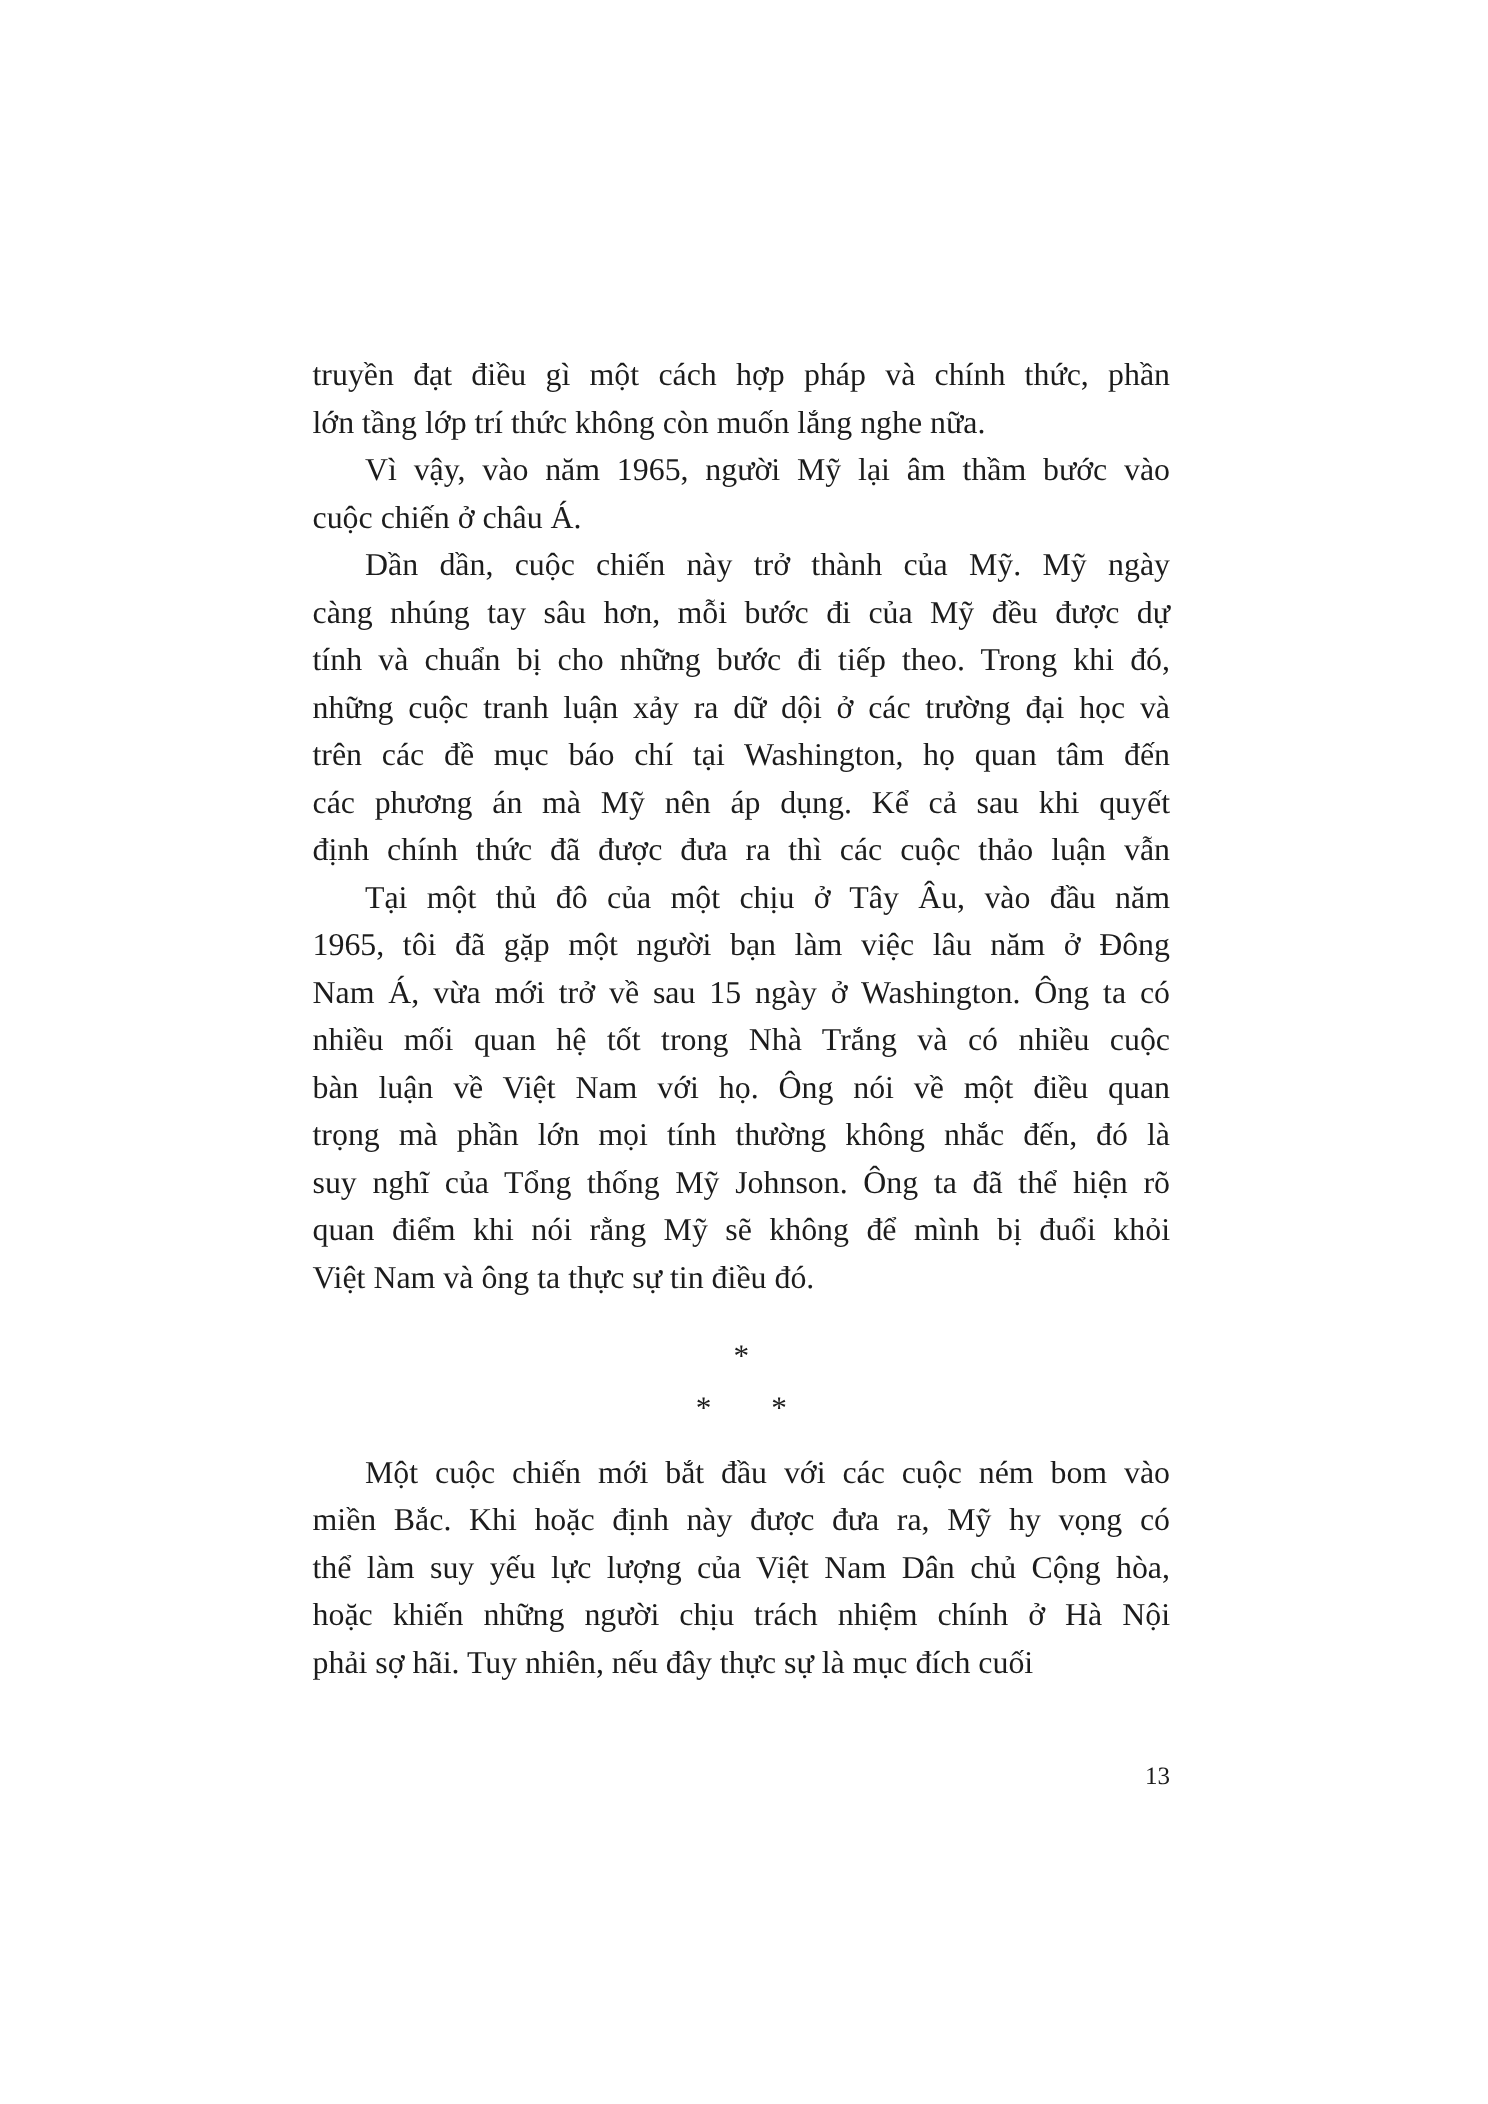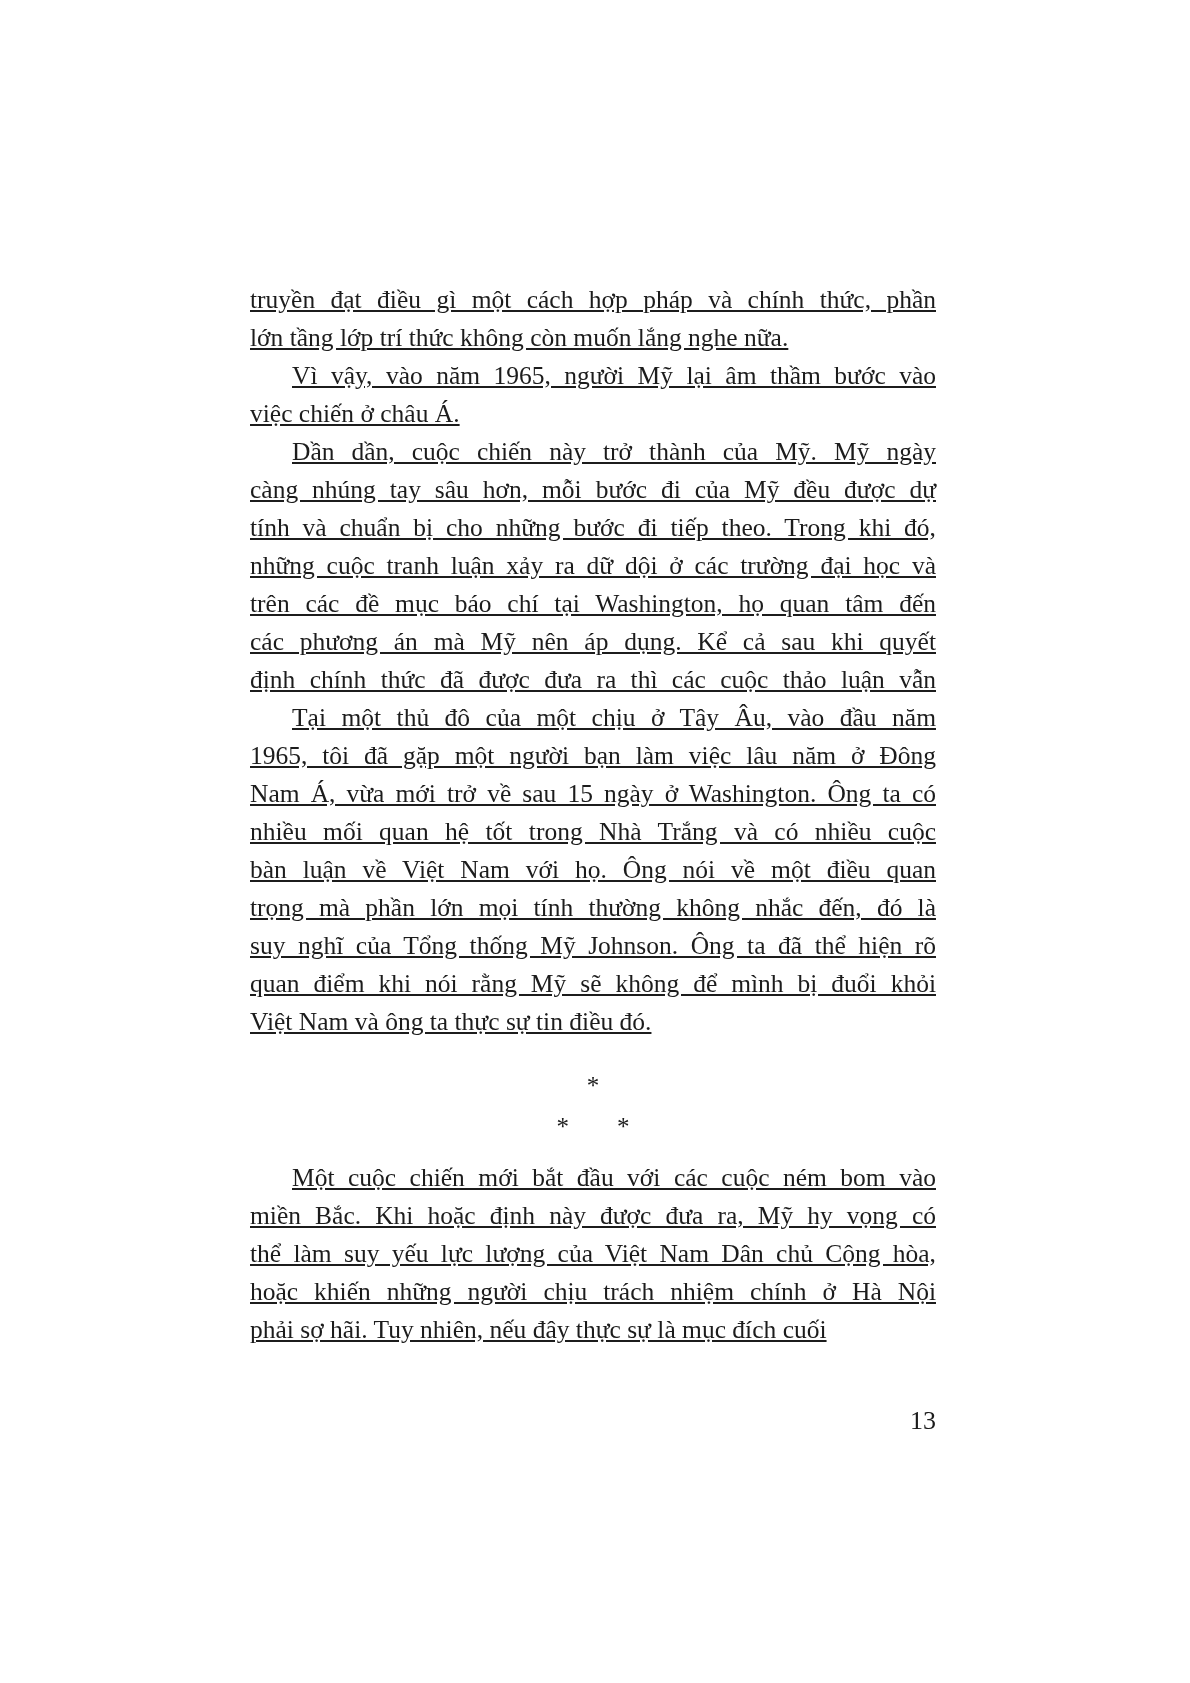--- a/index.html
+++ b/index.html
@@ -31,21 +31,20 @@
     padding: 0;
   }
   .line {
     font-size: 25.5px;
     line-height: 38px;
     height: 38px;
     text-align: justify;
     text-align-last: justify;
     white-space: normal;
     overflow: visible;
-    text-decoration: underline;
   }
   .line.last {
     text-align-last: left;
   }
   .line.indent {
     padding-left: 42px;
   }
   .star-divider {
     padding: 24px 0 12px 0;
   }
@@ -63,39 +62,39 @@
     font-size: 25px;
     line-height: 41px;
     height: 41px;
   }
   .page-number {
     position: absolute;
     left: 250px;
     top: 1402px;
     width: 686px;
     text-align: right;
-    font-size: 26px;
+    font-size: 20px;
     line-height: 38px;
   }
 </style>
 </head>
 <body>
 
 <div class="page">
 
   <div class="text-block">
 
     <div id="para-group-1">
         <div class="paragraph">
           <div class="line">truyền đạt điều gì một cách hợp pháp và chính thức, phần</div>
           <div class="line last">lớn tầng lớp trí thức không còn muốn lắng nghe nữa.</div>
         </div>
         <div class="paragraph">
           <div class="line indent">Vì vậy, vào năm 1965, người Mỹ lại âm thầm bước vào</div>
-          <div class="line last">việc chiến ở châu Á.</div>
+          <div class="line last">cuộc chiến ở châu Á.</div>
         </div>
         <div class="paragraph">
           <div class="line indent">Dần dần, cuộc chiến này trở thành của Mỹ. Mỹ ngày</div>
           <div class="line">càng nhúng tay sâu hơn, mỗi bước đi của Mỹ đều được dự</div>
           <div class="line">tính và chuẩn bị cho những bước đi tiếp theo. Trong khi đó,</div>
           <div class="line">những cuộc tranh luận xảy ra dữ dội ở các trường đại học và</div>
           <div class="line">trên các đề mục báo chí tại Washington, họ quan tâm đến</div>
           <div class="line">các phương án mà Mỹ nên áp dụng. Kể cả sau khi quyết</div>
           <div class="line">định chính thức đã được đưa ra thì các cuộc thảo luận vẫn</div>
         </div>

